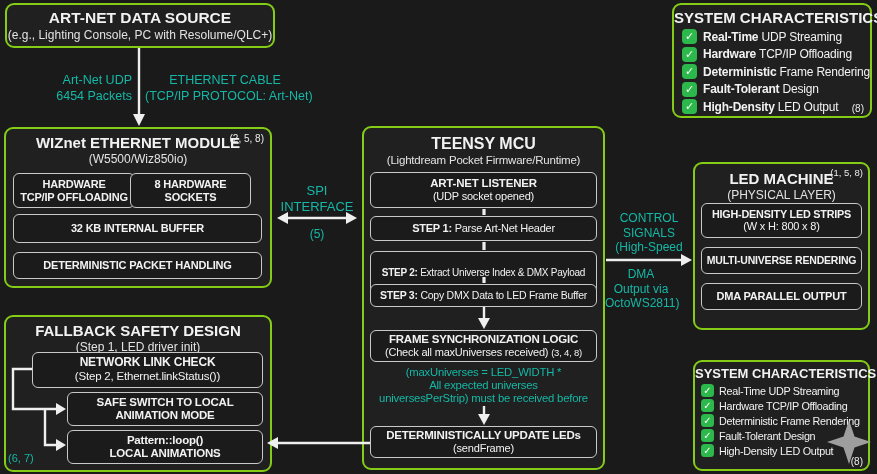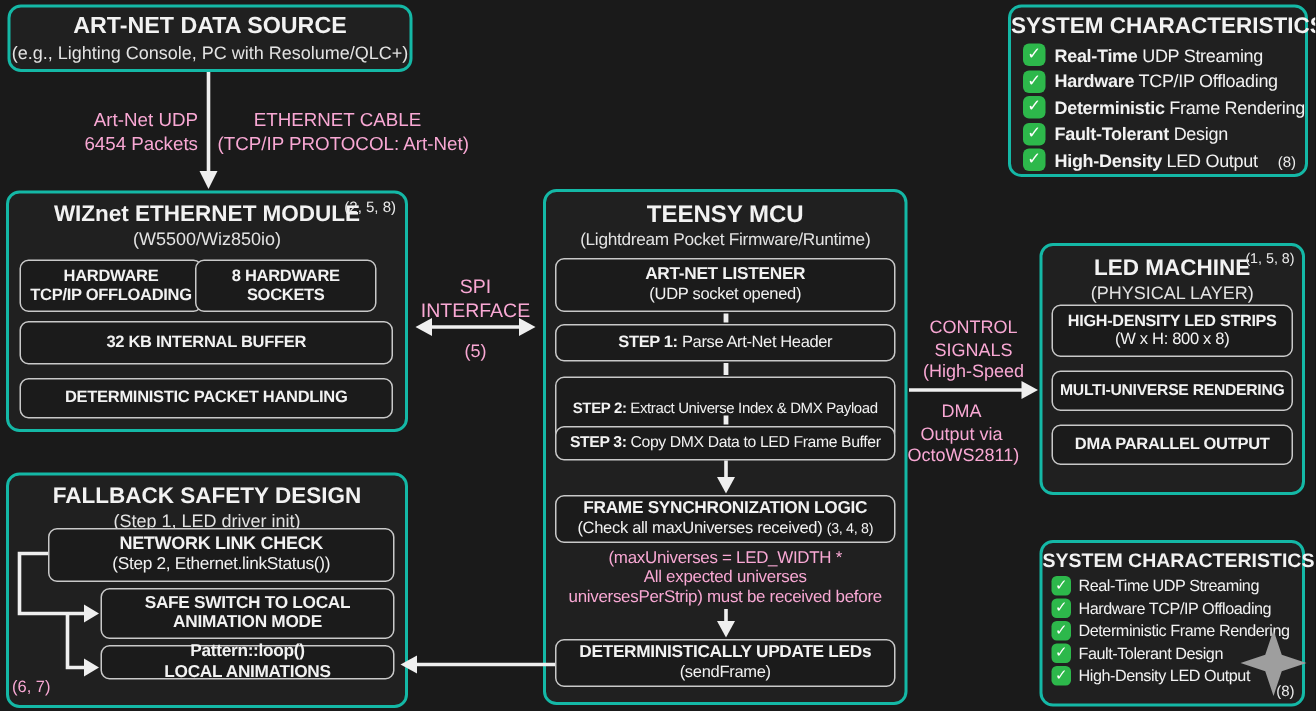--- a/index.html
+++ b/index.html
@@ -1,29 +1,29 @@
 <!DOCTYPE html>
 <html><head>
 <meta charset="utf-8">
 <style>
   html,body{margin:0;padding:0;background:#121212;}
   .stage{position:relative;width:877px;height:474px;background:#1a1a1a;overflow:hidden;
          font-family:"Liberation Sans","DejaVu Sans",sans-serif;color:#f2f2f2;}
-  .box{position:absolute;background:#202020;border:2px solid #14b8a6;border-radius:9px;box-sizing:border-box;}
+  .box{position:absolute;background:#202020;border:2px solid #84cc16;border-radius:9px;box-sizing:border-box;}
   .inner{position:absolute;background:#1b1b1b;border:1.4px solid #c9c9c9;border-radius:6px;box-sizing:border-box;
          display:flex;flex-direction:column;align-items:center;justify-content:center;text-align:center;line-height:1.15;}
   .t15{font-size:15px;font-weight:bold;text-align:center;white-space:nowrap;}
   .t16{font-size:15.5px;font-weight:bold;text-align:center;white-space:nowrap;}
   .sub{font-size:12px;color:#e3e3e3;text-align:center;white-space:nowrap;margin-top:1px;}
   .b11{font-size:11px;font-weight:bold;letter-spacing:-.2px;}
   .r11{font-size:11px;letter-spacing:-.2px;}
   .steprow{font-size:10px;letter-spacing:-.25px;white-space:nowrap;}
   .steprow b{font-weight:bold;}
   .refs{position:absolute;font-size:10px;color:#eaeaea;white-space:nowrap;}
-  .lbl{position:absolute;font-size:12.5px;line-height:16px;color:#f9a8d4;white-space:nowrap;}
+  .lbl{position:absolute;font-size:12.5px;line-height:16px;color:#14b8a6;white-space:nowrap;}
   .overlay{position:absolute;left:0;top:0;z-index:6;pointer-events:none;}
   .chk-row{display:flex;align-items:center;gap:6px;margin:2.5px 0 2.5px 8px;}
   .chk{width:15px;height:15px;border-radius:4px;background:#2db84b;color:#fff;font-size:11px;font-weight:bold;
        display:flex;align-items:center;justify-content:center;flex:0 0 auto;line-height:1;}
   .chk.sm{width:13px;height:13px;font-size:10px;border-radius:3.5px;}
   .chk-text{font-size:12px;letter-spacing:-.2px;white-space:nowrap;}
   .chk-text b{font-weight:bold;}
   .chk-text.sm{font-size:10.8px;letter-spacing:-.3px;}
 </style>
 </head>
@@ -187,21 +187,21 @@
     <div class="sub">(Step 1, LED driver init)</div>
   </div>
   <div class="inner" style="left:32px;top:352px;width:231px;height:36px;">
     <span class="b11" style="font-size:12px;">NETWORK LINK CHECK</span>
     <span class="r11" style="font-size:11.5px;">(Step 2, Ethernet.linkStatus())</span>
   </div>
   <div class="inner" style="left:67px;top:392px;width:196px;height:34px;">
     <span class="b11" style="font-size:11.5px;">SAFE SWITCH TO LOCAL</span>
     <span class="b11" style="font-size:11.5px;">ANIMATION MODE</span>
   </div>
-  <div class="inner" style="left:67px;top:430px;width:196px;height:23px;">
+  <div class="inner" style="left:67px;top:430px;width:196px;height:34px;">
     <span class="b11" style="font-size:11.5px;">Pattern::loop()</span>
     <span class="b11" style="font-size:11.5px;">LOCAL ANIMATIONS</span>
   </div>
   <div class="lbl" style="left:8px;top:450px;font-size:11px;">(6, 7)</div>
 
   <svg class="overlay" width="877" height="474" viewBox="0 0 877 474">
     <g stroke="#efefef" stroke-width="2.4" fill="none">
       <line x1="139" y1="48" x2="139" y2="117"></line>
       <line x1="285" y1="218" x2="349" y2="218"></line>
       <line x1="606" y1="260" x2="683" y2="260"></line>

